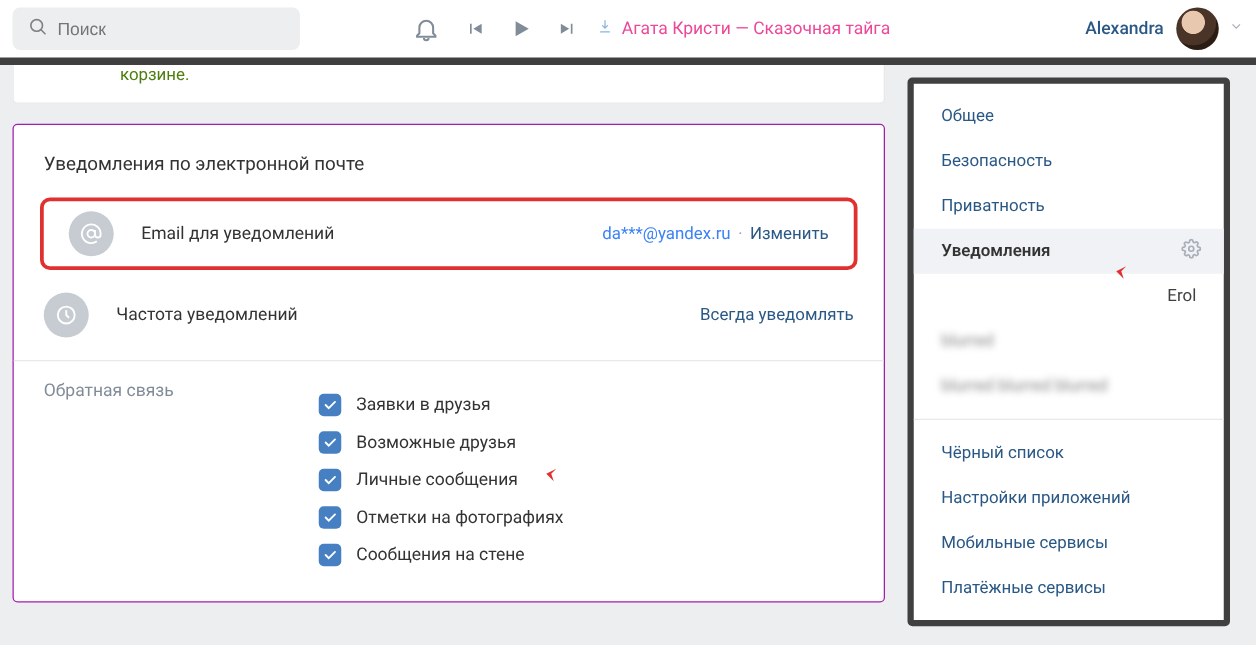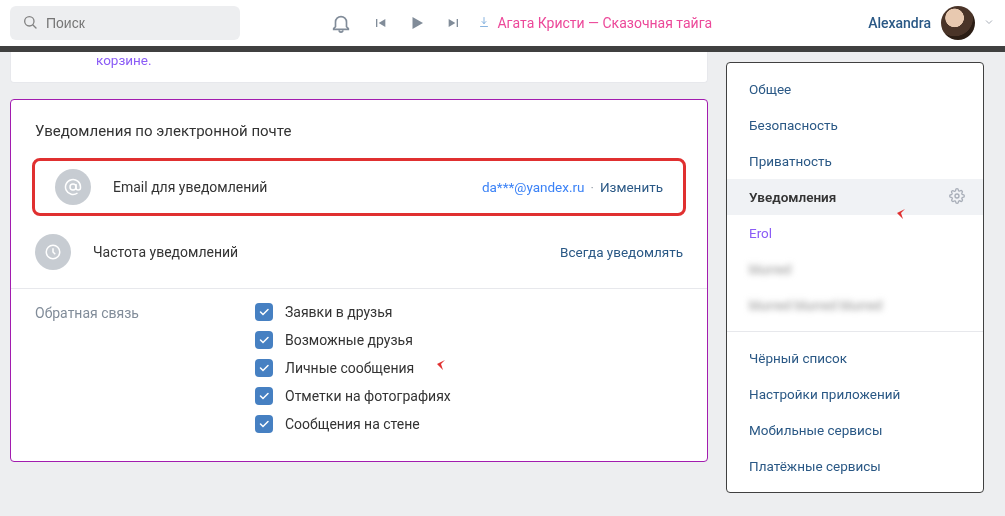--- a/index.html
+++ b/index.html
@@ -83,21 +83,21 @@
   }
   .card-frag-top {
     background:#fff;
     border:1px solid #e7e8ec;
     border-top:none;
     border-radius:0 0 4px 4px;
     padding:0 0 14px 0;
   }
   .card-frag-top .inner-text {
     font-size: 13.5px;
-    color: #8b5cf6;
+    color: #4d7c0f;
     padding-left: 85px;
   }
   .panel {
     padding: 22px 24px 18px 24px;
   }
   .panel-title {
     font-size: 15px;
     color: #333;
     margin-bottom: 18px;
   }
@@ -130,55 +130,56 @@
   .freq-row .row-label { flex:1; }
   .divider { border-top:1px solid #e7e8ec; margin:0 -24px 14px; }
   .check-group { display:grid; grid-template-columns: 220px 1fr; }
   .group-label { font-size:14px; color:#818c99; padding-top:2px;}
   .checks { }
   .check-item {
     display:flex; align-items:center;
     margin-bottom:10px;
     font-size:14px; color:#333;
     position:relative;
+    margin-top:12px;
   }
   .cb {
     width:18px; height:18px;
     border-radius:4px;
     background:#4680c2;
     margin-right:12px;
     display:flex; align-items:center; justify-content:center;
     flex-shrink:0;
   }
   .cb svg { display:block; }
   .arrow-red {
     position:absolute;
     left:180px;
   }
   
-  .side-card { background:#fff; border:1px solid #404040; border-radius:4px; padding:8px 0;}
+  .side-card { background:#fff; border:5px solid #404040; border-radius:4px; padding:8px 0;}
   .side-item {
     padding:10px 22px;
     font-size:13.5px;
     color:#2a5885;
     cursor:pointer;
     display:flex;
     align-items:center;
   }
   .side-item.active {
     background:#f0f2f5;
     color:#333; font-weight:600;
     position:relative;
     padding-right:40px;
     align-items:center;
   }
   .side-item.active .gear {
     position:absolute; right:18px; color:#a8aeb8;
   }
-  .side-item.grey { color:#8b5cf6; }
+  .side-item.grey { color:#404040;justify-content:flex-end; }
   .side-item.blurred { filter:blur(3px); color:#888;}
   .side-sep { border-top:1px solid #e7e8ec; margin:8px 0; }
   .active-arrow-red {
     position:absolute; right:60px; top:28px;
   }
 </style>
 </head>
 <body>
 
 <div class="header">

